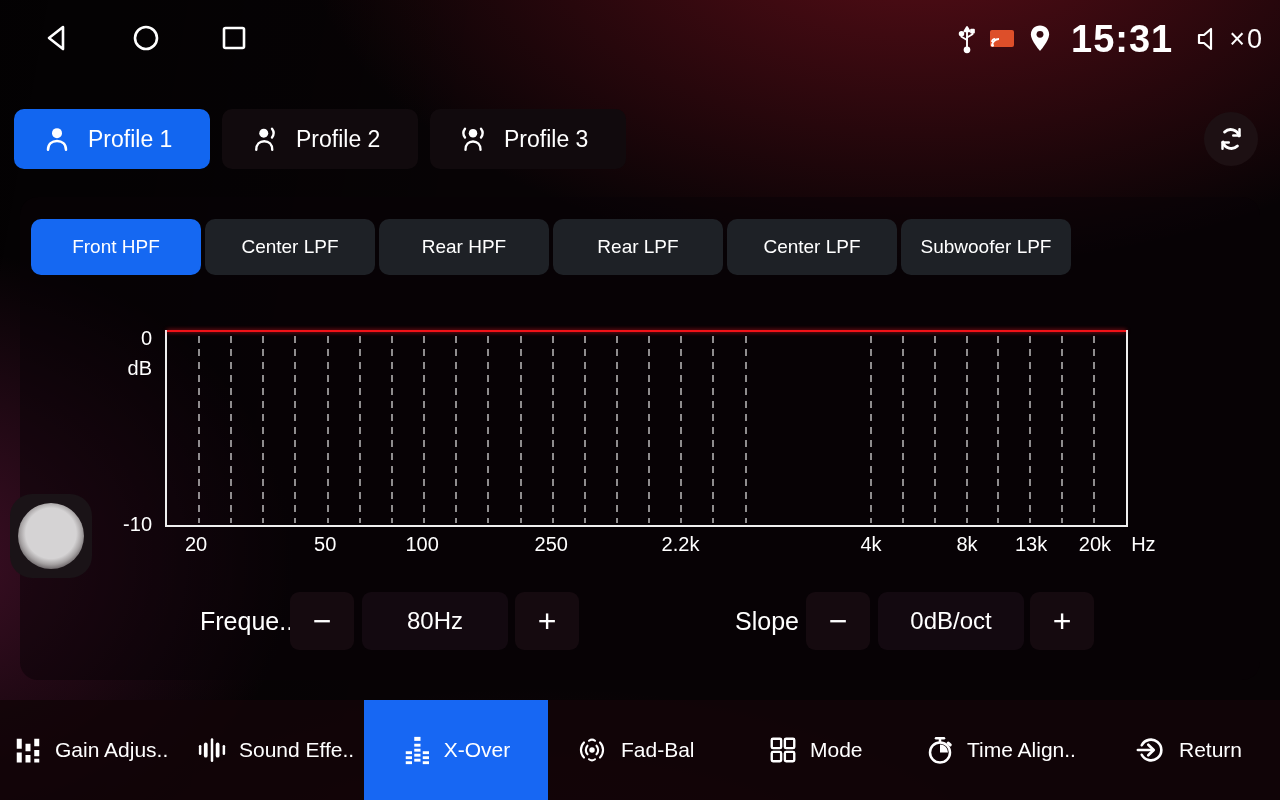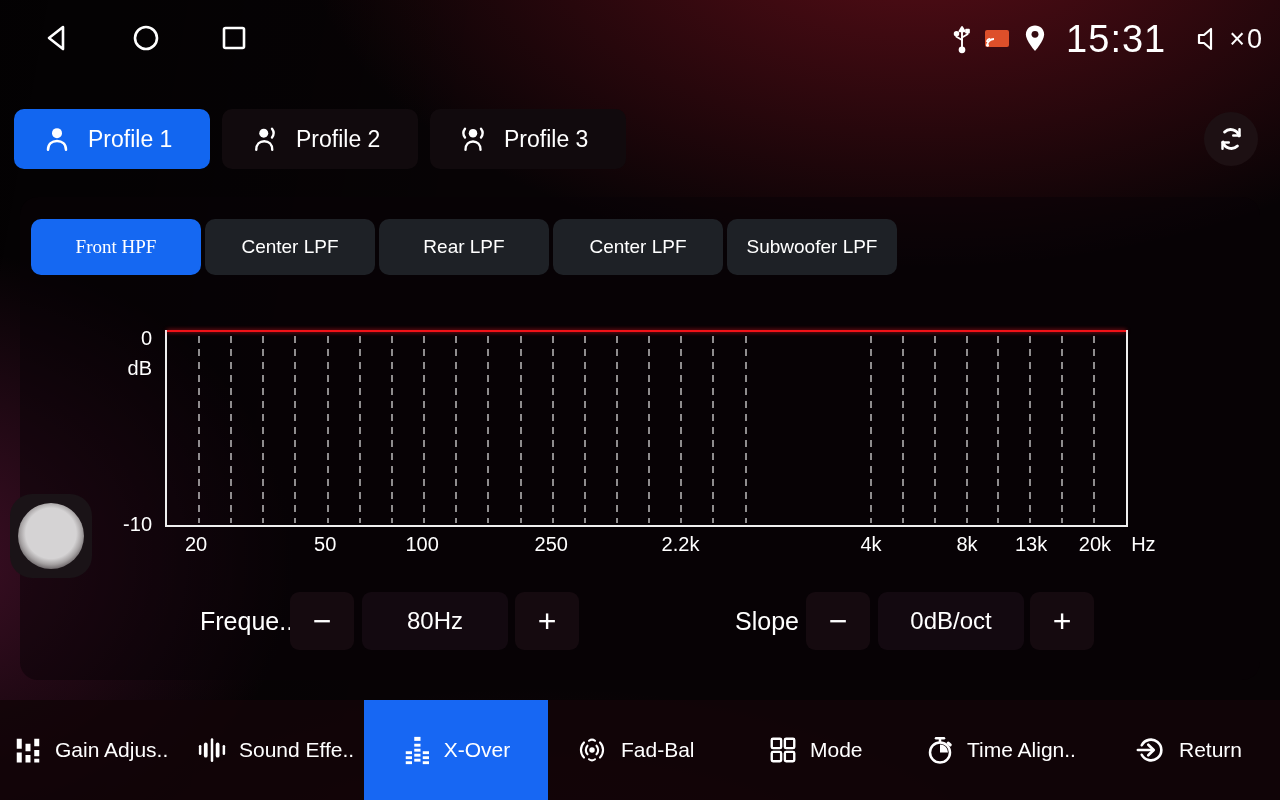--- a/index.html
+++ b/index.html
@@ -12,34 +12,34 @@
       radial-gradient(620px 520px at -6% 70%, rgba(150,35,90,.40), rgba(0,0,0,0) 60%),
       radial-gradient(800px 420px at 42% 120%, rgba(130,18,30,.28), rgba(0,0,0,0) 65%),
       linear-gradient(100deg, rgba(0,0,0,.55), rgba(0,0,0,0) 38%);
   }
   svg{display:block}
   
   .andro-nav{position:absolute;left:40px;top:20px;display:flex;gap:52px;align-items:center;}
   .andro-nav .nbtn{width:36px;height:36px;display:flex;align-items:center;justify-content:center;}
   .status-right{position:absolute;right:16px;top:12px;height:54px;display:flex;align-items:center;gap:8px;}
   .status-right .sicon{display:flex;align-items:center;}
-  .clock{font-size:38px;font-weight:400;letter-spacing:1px;margin:0 19px 0 8px;}
+  .clock{font-size:38px;font-weight:700;letter-spacing:1px;margin:0 12px 0 8px;}
   .vol{display:flex;align-items:center;gap:2px;}
   .vol-label{font-size:27px;letter-spacing:2px;}
   
   .profiles{position:absolute;left:14px;top:109px;display:flex;gap:12px;}
   .profile-btn{height:60px;width:196px;border-radius:10px;background:#110a0d;display:flex;align-items:center;gap:16px;padding:0 0 0 28px;box-sizing:border-box;cursor:pointer;}
   .profile-btn.active{background:#1266f0;}
   .profile-btn .plabel{font-size:23px;}
   .refresh-btn{position:absolute;right:22px;top:112px;width:54px;height:54px;border-radius:50%;background:#1d1013;display:flex;align-items:center;justify-content:center;cursor:pointer;}
   
   .panel{position:absolute;left:20px;top:197px;width:1240px;height:483px;border-radius:18px;background:rgba(8,2,5,.5);}
   .filter-tabs{position:absolute;left:31px;top:219px;display:flex;gap:4px;}
   .ftab{width:170px;height:56px;border-radius:10px;background:#1e2126;display:flex;align-items:center;justify-content:center;font-size:19px;cursor:pointer;white-space:nowrap;}
-  .ftab.active{background:#1568f2;font-family:Liberation Serif, serif;}
+  .ftab.active{background:#1568f2;}
   
   .plot{position:absolute;left:165px;top:330px;width:963px;height:197px;border-left:2px solid #efefef;border-right:2px solid #efefef;border-bottom:2px solid #efefef;box-sizing:border-box;}
   .curve{position:absolute;left:0;right:0;top:0;height:2px;background:#f01218;box-shadow:0 0 4px rgba(255,30,40,.8);}
   .gridline{position:absolute;top:6px;bottom:2px;width:2px;background:repeating-linear-gradient(to bottom, rgba(255,255,255,.55) 0 7px, rgba(255,255,255,0) 7px 13px);}
   .ylab{position:absolute;text-align:right;width:48px;left:104px;font-size:20px;}
   .ylab0{top:327px;} .ylabdb{top:357px;} .ylabm10{top:513px;}
   .x-labels{position:absolute;left:165px;top:533px;width:963px;height:26px;}
   .x-tick{position:absolute;transform:translateX(-50%);font-size:20px;white-space:nowrap;}
   
   .knob-wrap{position:absolute;left:10px;top:494px;width:82px;height:84px;border-radius:22px;background:#1a1317;display:flex;align-items:center;justify-content:center;cursor:pointer;}
@@ -163,20 +163,21 @@
           <path d="M18.8 4.2 v5 h-5" stroke-width="2"></path>
           <path d="M5.2 19.8 v-5 h5" stroke-width="2"></path>
         </svg>
       </span>
   </div>
 
   <div class="panel"></div>
   <div class="filter-tabs">
       <div class="ftab active">Front HPF</div>
       <div class="ftab">Center LPF</div>
+      <div class="ftab">Rear HPF</div>
       <div class="ftab">Rear LPF</div>
       <div class="ftab">Center LPF</div>
       <div class="ftab">Subwoofer LPF</div>
     </div>
 
   <div class="ylab ylab0">0</div>
   <div class="ylab ylabdb">dB</div>
   <div class="ylab ylabm10">-10</div>
   <div class="plot">
     <div class="curve"></div>

